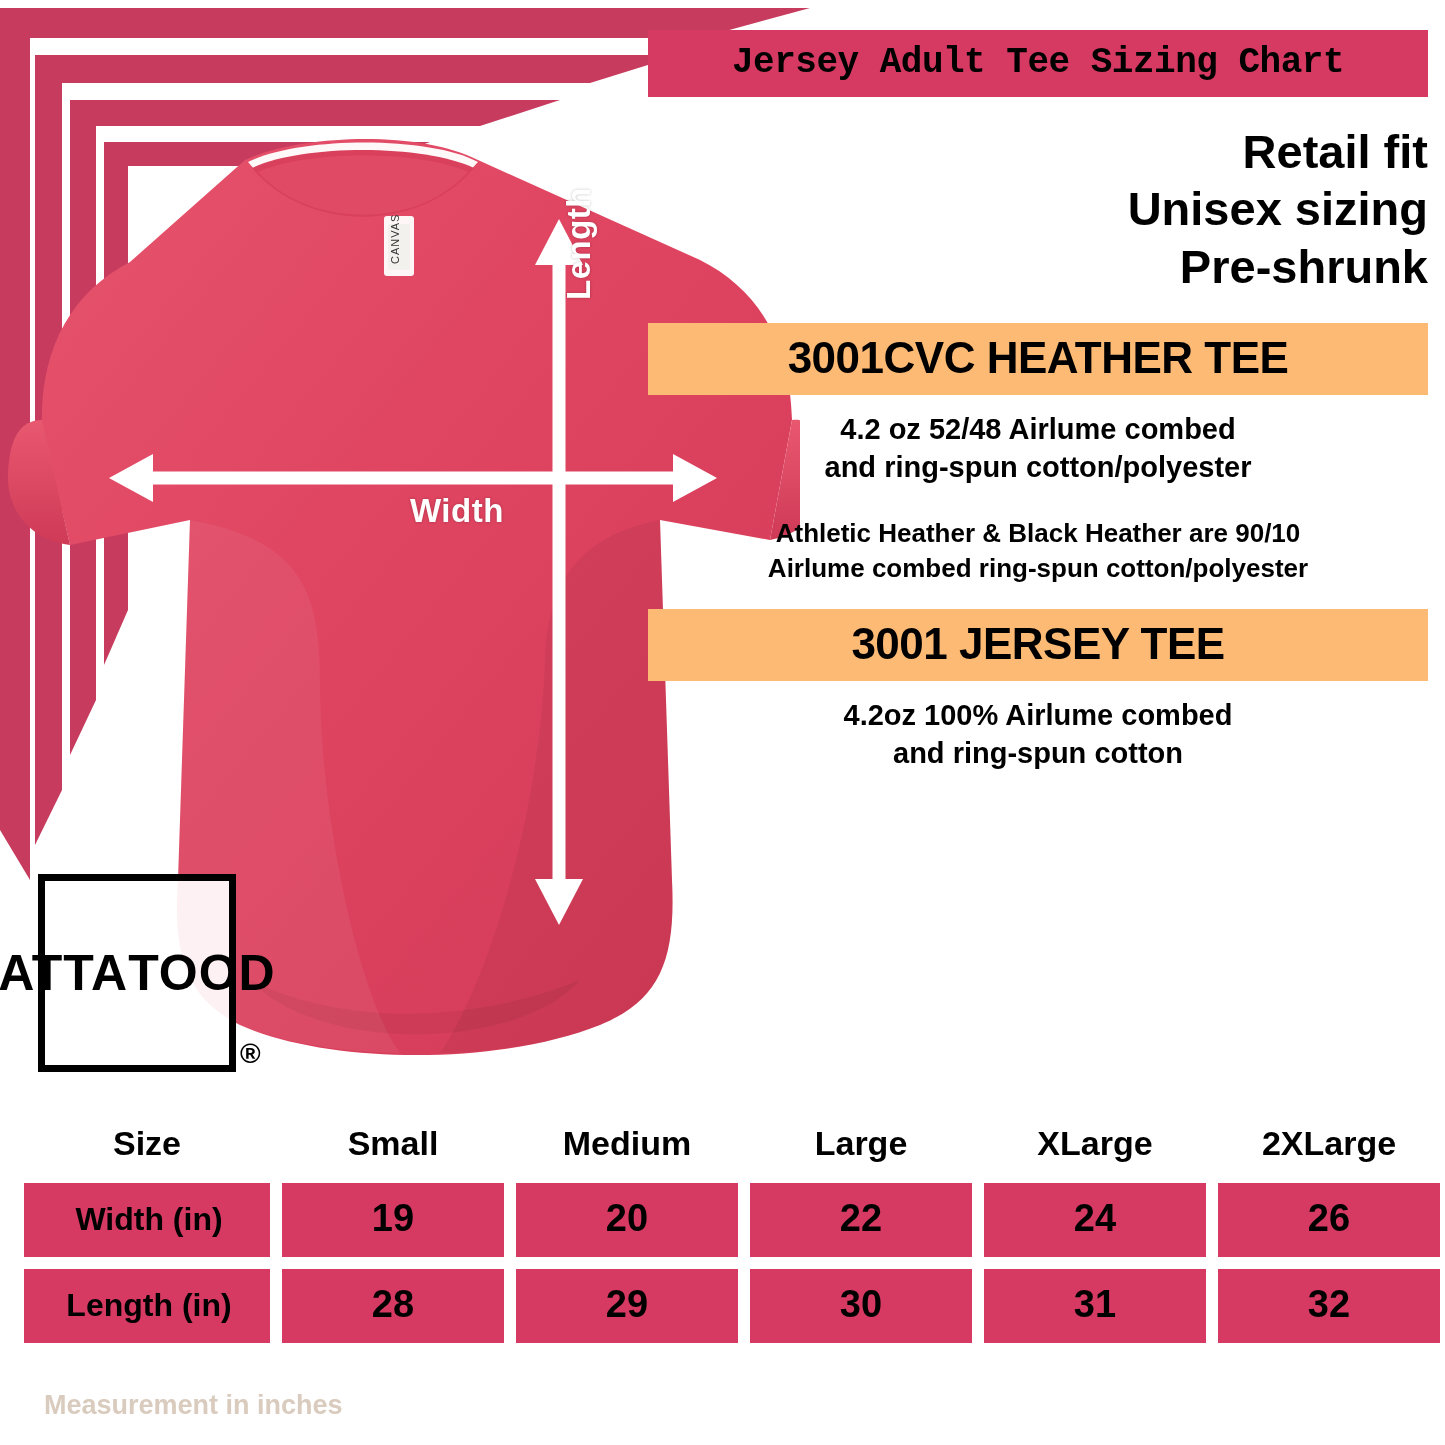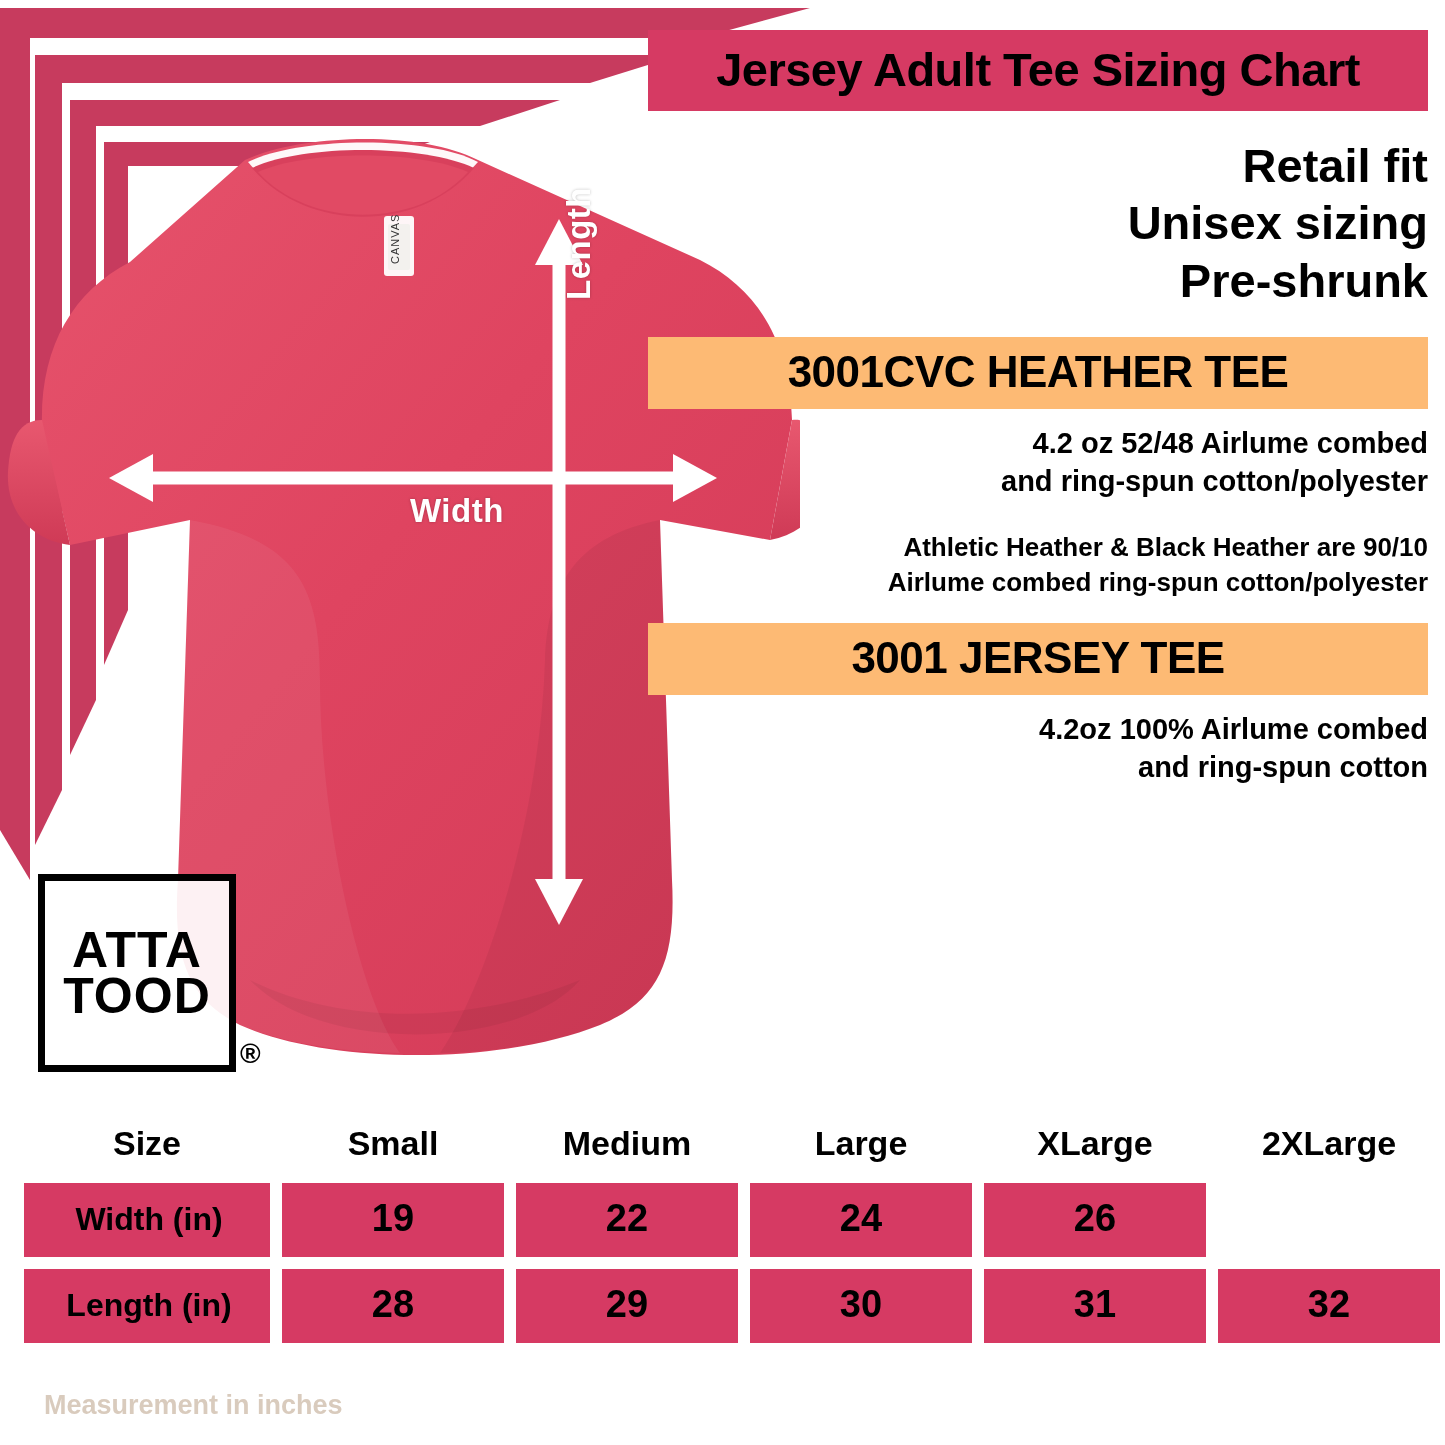--- a/index.html
+++ b/index.html
@@ -66,21 +66,21 @@
   
   .logo-box {
     position: absolute;
     left: 38px;
     top: 874px;
     width: 198px;
     height: 198px;
     border: 7px solid #000;
     background: rgba(255,255,255,0.92);
     display: flex;
-    flex-direction: column;
+    flex-direction: row;
     align-items: center;
     justify-content: center;
     line-height: 0.92;
   }
   .logo-line {
     font-family: "Liberation Sans", sans-serif;
     font-weight: bold;
     font-size: 50px;
     letter-spacing: 1px;
     color: #000;
@@ -101,23 +101,23 @@
     top: 30px;
     width: 780px;
   }
 
   .title-band {
     background: #d63a63;
     padding: 12px 0 14px 0;
     text-align: center;
   }
   .title-band .title-text {
-    font-family: Liberation Sans, sans-serif;
-    font-weight: bold;
-    font-size: 47px;
+    font-family: Liberation Mono, monospace;
+    font-weight: bold;
+    font-size: 36px;
     color: #000;
     letter-spacing: -0.5px;
     white-space: nowrap;
   }
 
   .fit-lines {
     text-align: right;
     margin-top: 26px;
     line-height: 1.22;
   }
@@ -146,21 +146,20 @@
   .desc {
     text-align: center;
     margin-top: 16px;
     line-height: 1.3;
   }
   .desc div {
     font-family: "Liberation Sans", sans-serif;
     font-weight: bold;
     font-size: 29px;
     color: #000;
-    text-align: right;
   }
   .desc.small div { font-size: 26px; }
   .desc.small { margin-top: 30px; line-height: 1.32; }
 
   .band.jersey { margin-top: 24px; }
 
   
   .table {
     position: absolute;
     left: 24px;
@@ -342,20 +341,21 @@
       <div class="cell">Small</div>
       <div class="cell">Medium</div>
       <div class="cell">Large</div>
       <div class="cell">XLarge</div>
       <div class="cell">2XLarge</div>
     </div>
 
     <div class="trow data">
       <div class="cell first">Width (in)</div>
       <div class="cell">19</div>
+      <div class="cell">20</div>
       <div class="cell">22</div>
       <div class="cell">24</div>
       <div class="cell">26</div>
     </div>
 
     <div class="trow data">
       <div class="cell first">Length (in)</div>
       <div class="cell">28</div>
       <div class="cell">29</div>
       <div class="cell">30</div>

